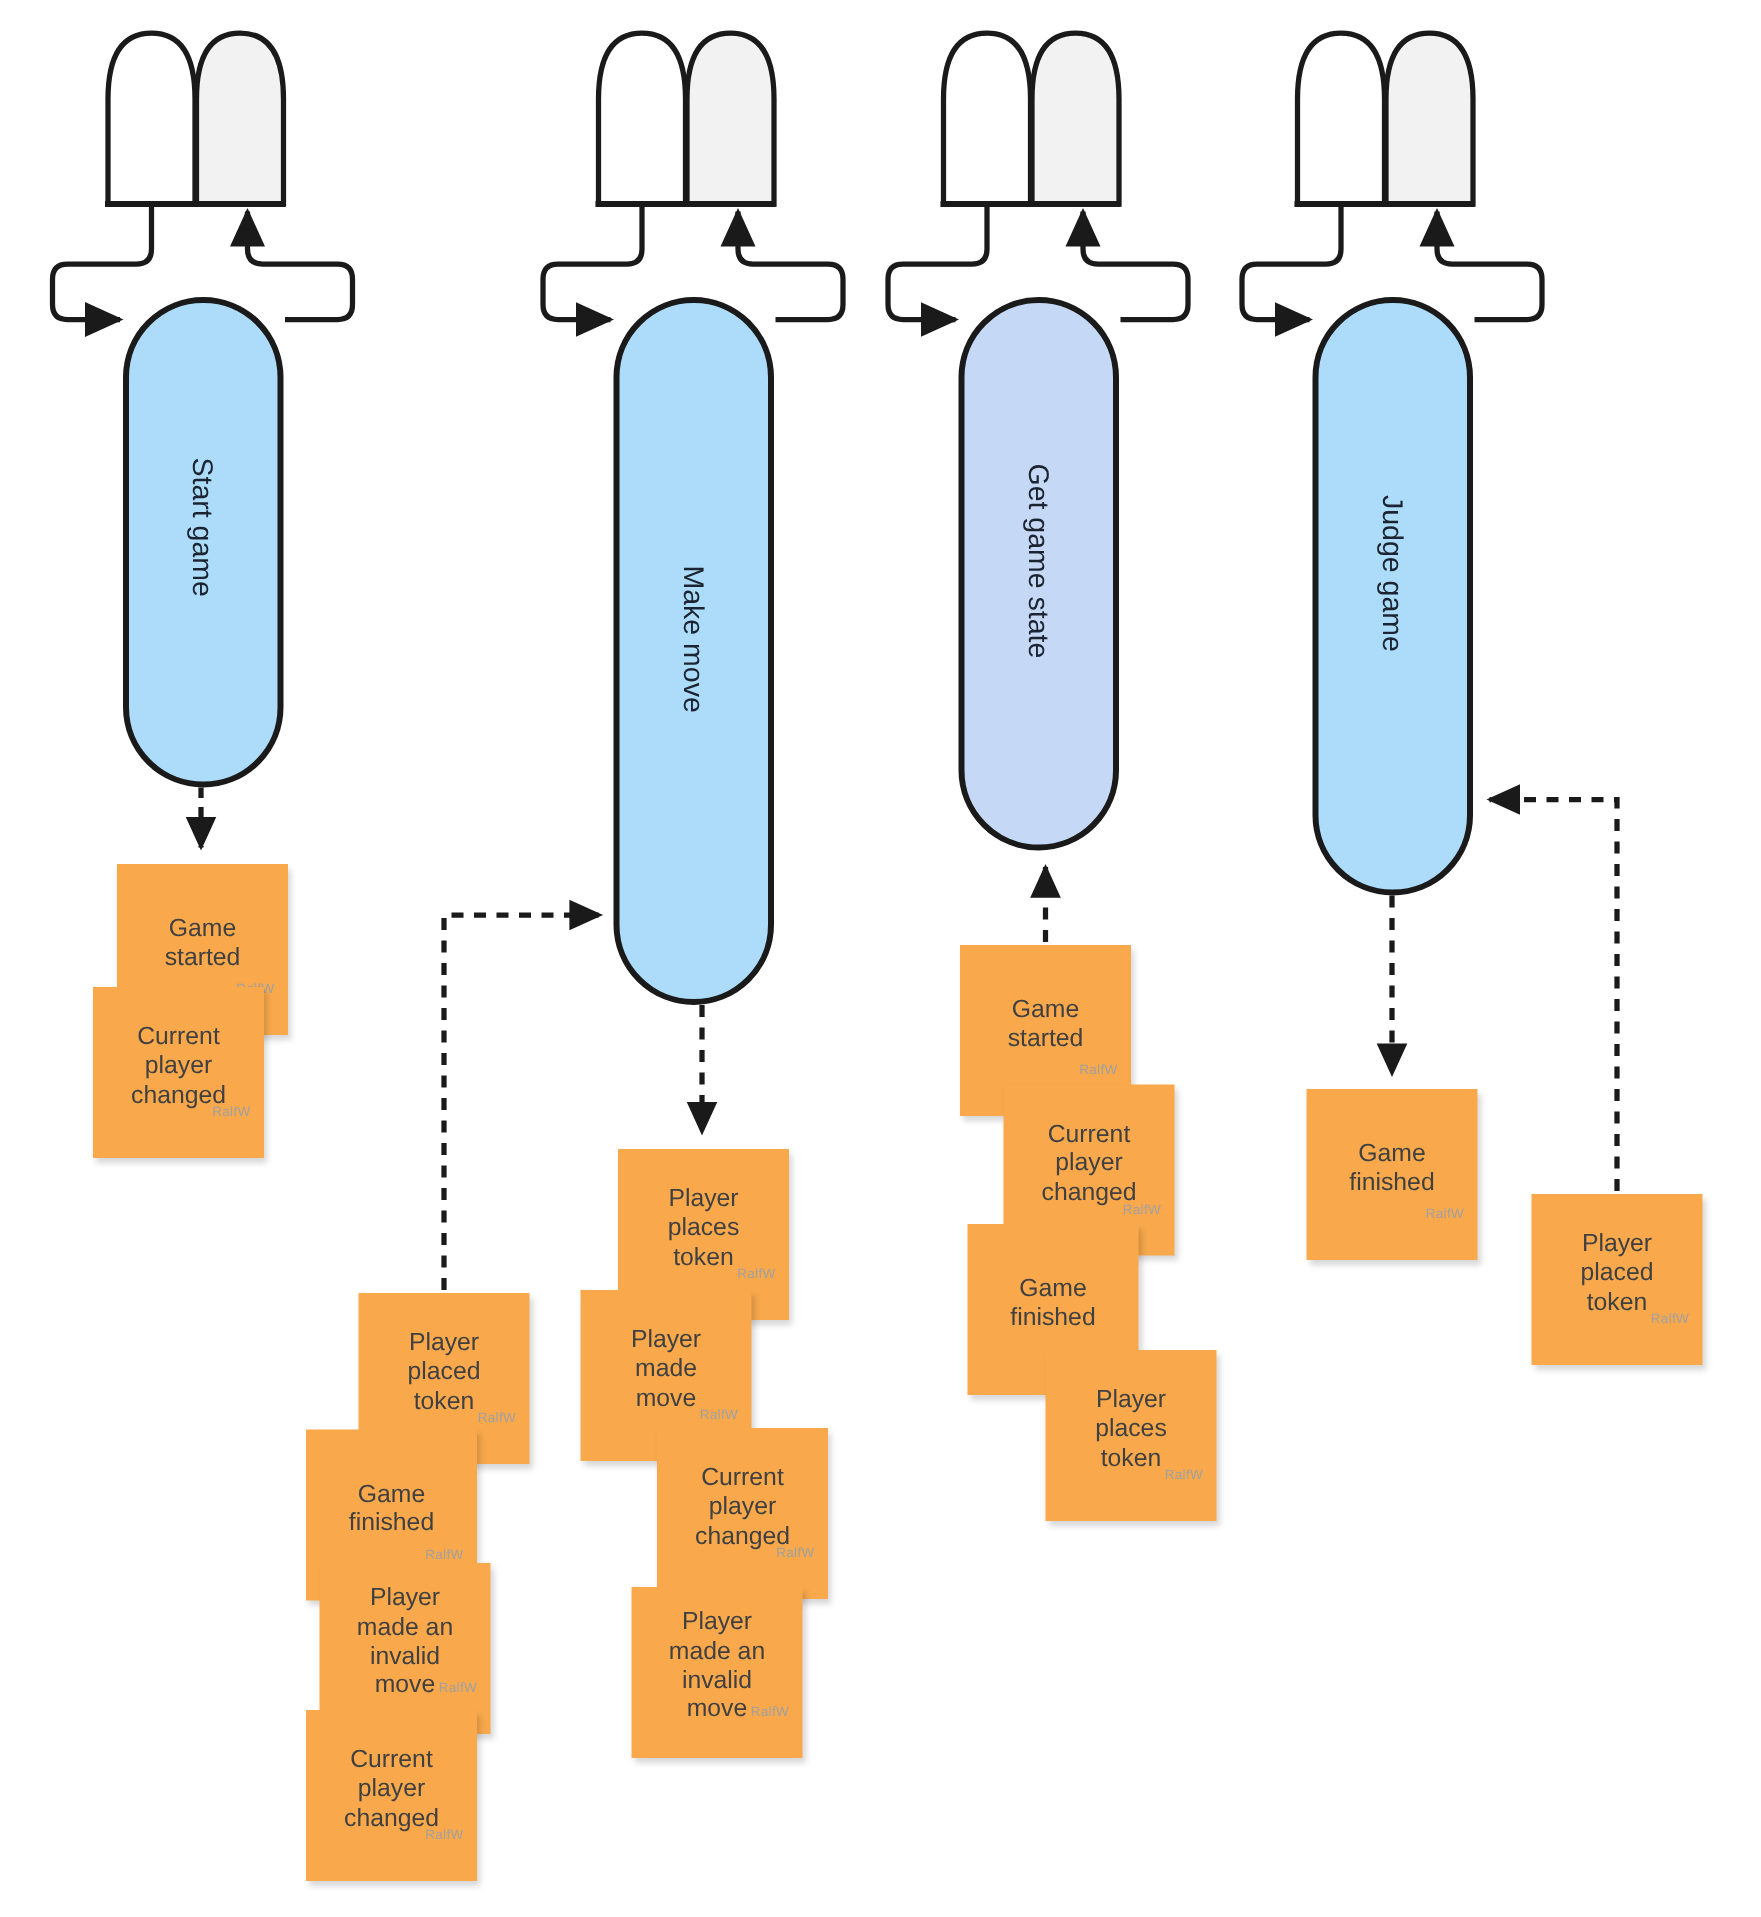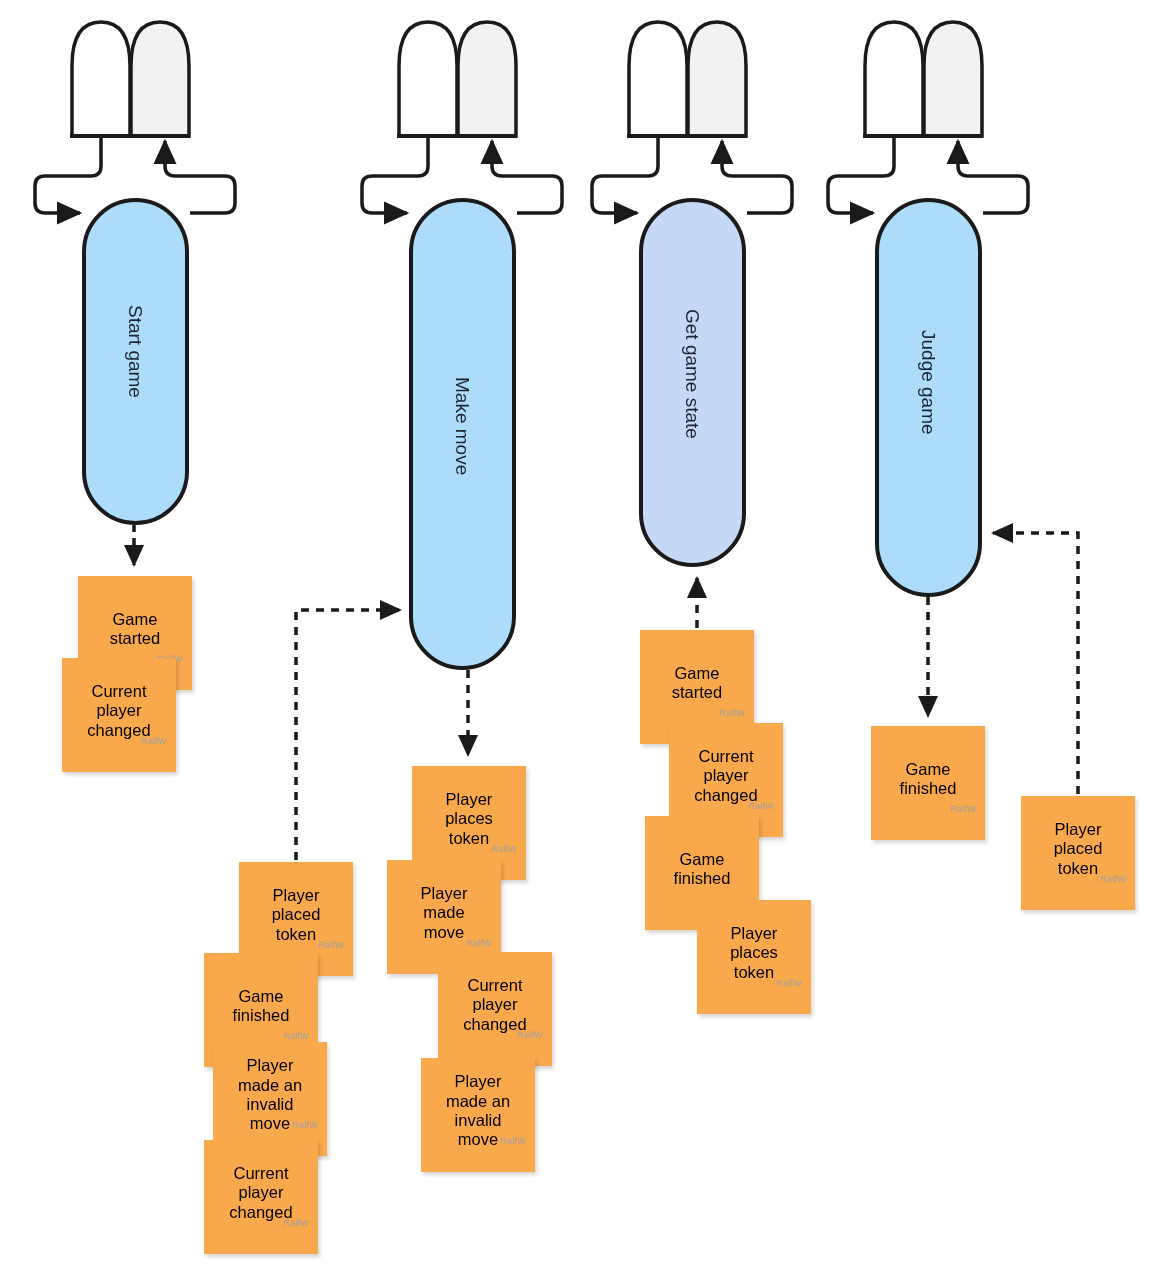--- a/index.html
+++ b/index.html
@@ -38,21 +38,21 @@
     background: #F9A94C;
     box-shadow: 2px 3px 4px rgba(0,0,0,0.16);
     display: flex;
     align-items: center;
     justify-content: center;
   }
   .note-text {
     font-family: "Liberation Sans", sans-serif;
     font-size: 16.5px;
     line-height: 1.18;
-    color: #000000;
+    color: #404040;
     text-align: center;
     padding: 0 6px;
     white-space: pre-line;
     margin-top: -8px;
   }
   .note-sig {
     position: absolute;
     right: 9px;
     bottom: 26px;
     font-family: "Liberation Sans", sans-serif;

